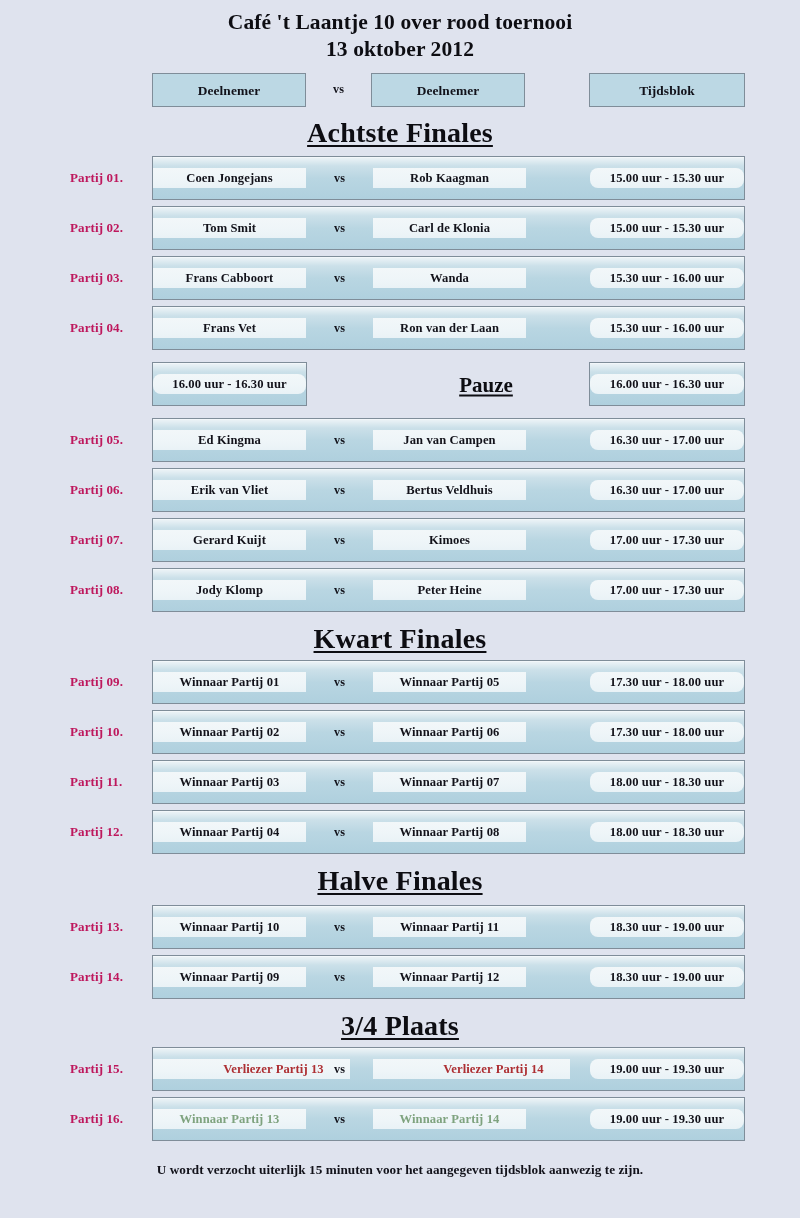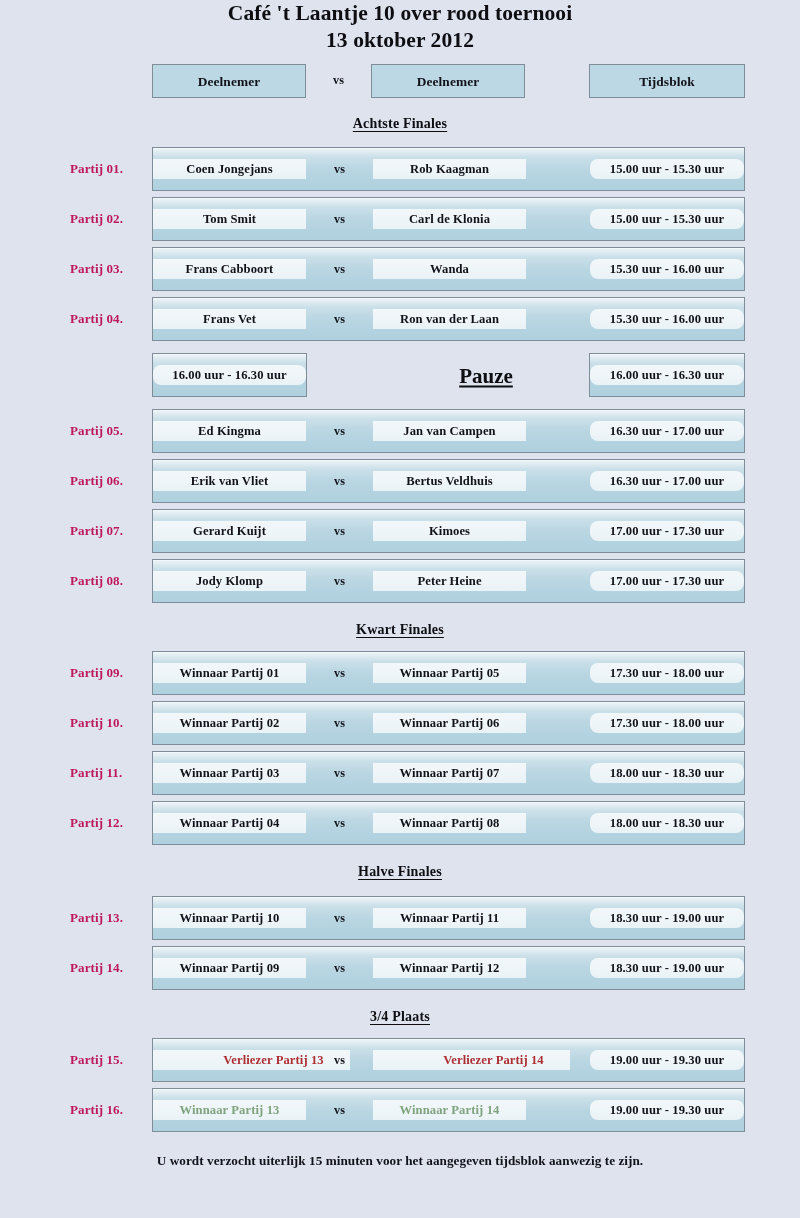--- a/index.html
+++ b/index.html
@@ -18,20 +18,21 @@
   .page {
     width: 800px;
     height: 1218px;
     position: relative;
     box-sizing: border-box;
   }
 
   
   .title-block {
     text-align: center;
+    padding-top: 9px;
   }
   .title-line {
     font-size: 21.5px;
     font-weight: bold;
     letter-spacing: 0.1px;
     line-height: 27px;
     color: #0d0d12;
   }
 
   
@@ -136,21 +137,21 @@
     line-height: 33px;
     text-align: center;
     font-size: 12.2px;
     font-weight: bold;
     color: #12121a;
   }
 
   
   .section-heading {
     text-align: center;
-    font-size: 14px;
+    font-size: 28px;
     font-weight: bold;
     color: #0d0d12;
     text-decoration: underline;
     text-underline-offset: 3px;
     letter-spacing: 0.2px;
     line-height: 28px;
   }
   .sec-achtste { margin-top: 4px; margin-bottom: 6px; }
   .sec-kwart   { margin-top: 10px; margin-bottom: 4px; text-decoration: underline; }
   .sec-halve   { margin-top: 10px; margin-bottom: 7px; }

